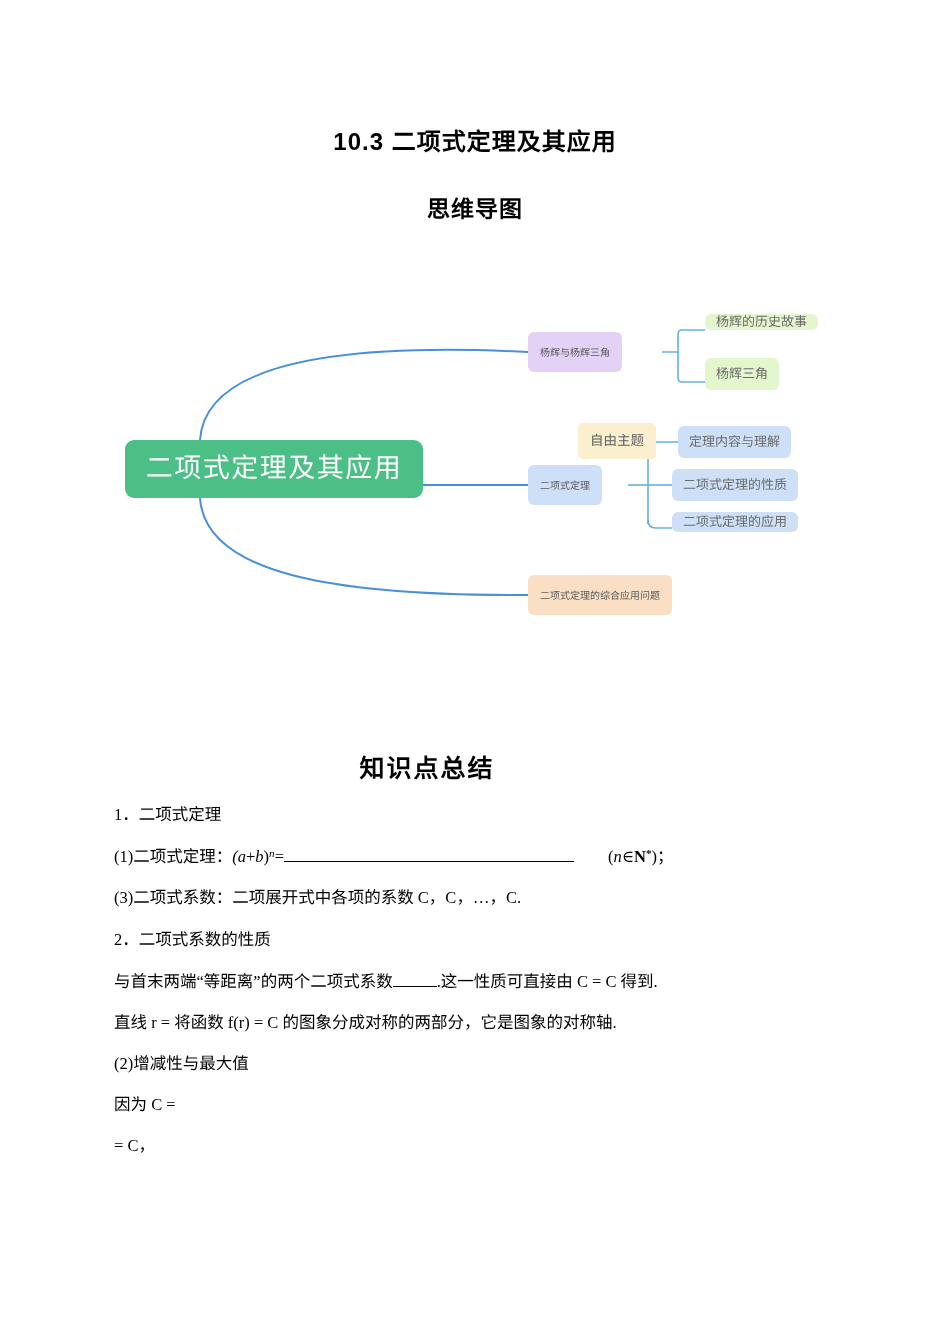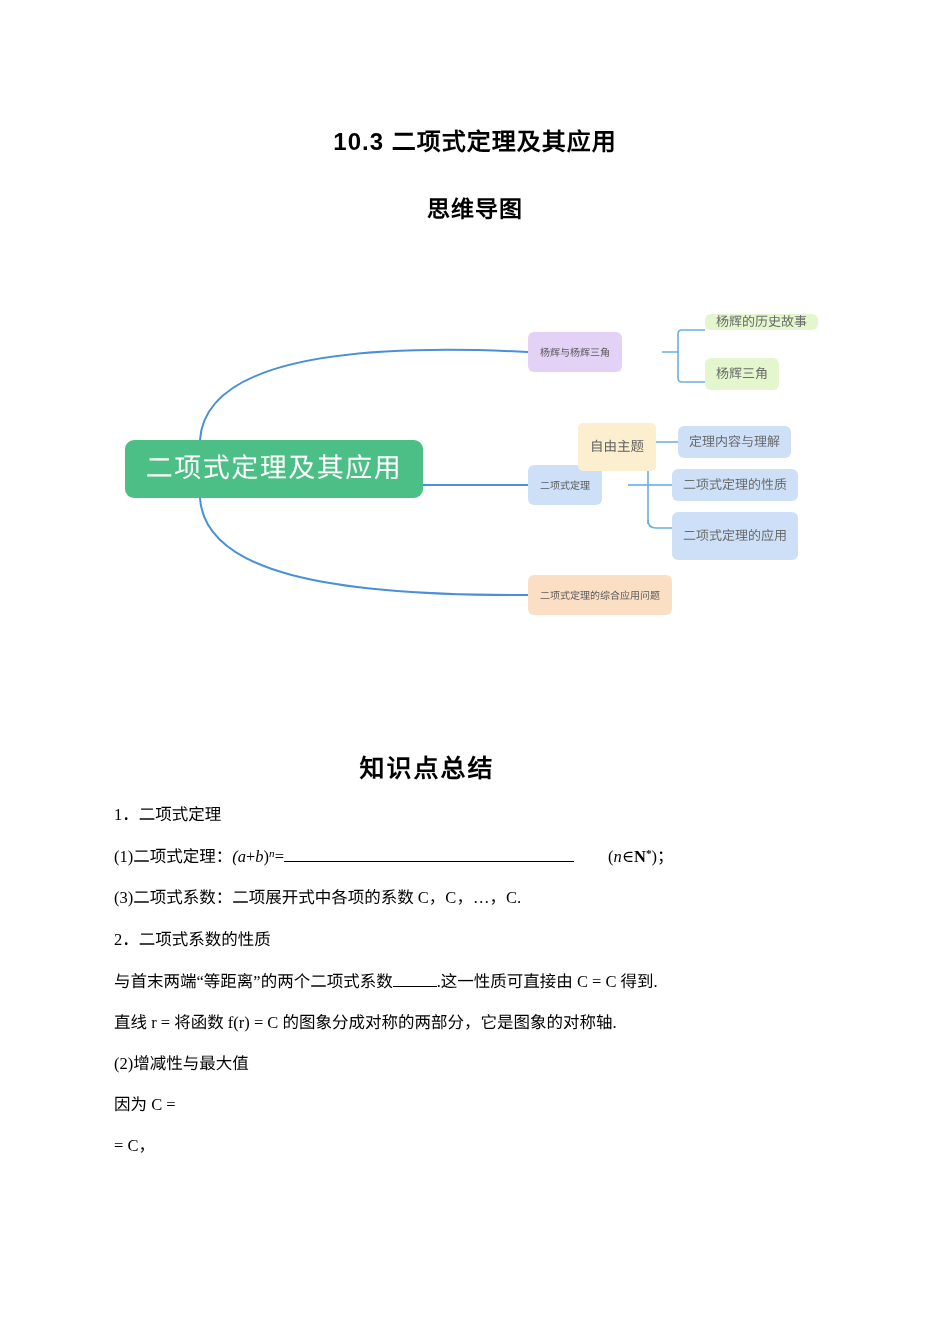--- a/index.html
+++ b/index.html
@@ -126,39 +126,39 @@
   }
   .n-compre {
     left: 528px;
     top: 305px;
     height: 40px;
     background: #fbdfc4;
   }
   .n-free {
     left: 578px;
     top: 153px;
-    height: 48px;
+    height: 36px;
     background: #fcefcf;
     border-radius: 5px;
     color: #5f5f5f;
     font-size: 13.5px;
     padding: 12px 12px;
     z-index: 5;
   }
   .g-green {
     background: #e3f6cd;
   }
   .g-blue {
     background: #cde0f8;
   }
   .n-hist   { left: 705px; top: 44px;  height: 16px; }
   .n-tri    { left: 705px; top: 88px;  height: 32px; text-align: center; }
   .n-content{ left: 678px; top: 156px; height: 32px; }
   .n-prop   { left: 672px; top: 199px; height: 32px; }
-  .n-app    { left: 672px; top: 242px; height: 48px; }
+  .n-app    { left: 672px; top: 242px; height: 20px; }
 
   
   .body-text {
     position: absolute;
     left: 114px;
     top: 805px;
     width: 740px;
   }
   .line {
     font-family: "Liberation Serif", "DejaVu Serif", serif;

